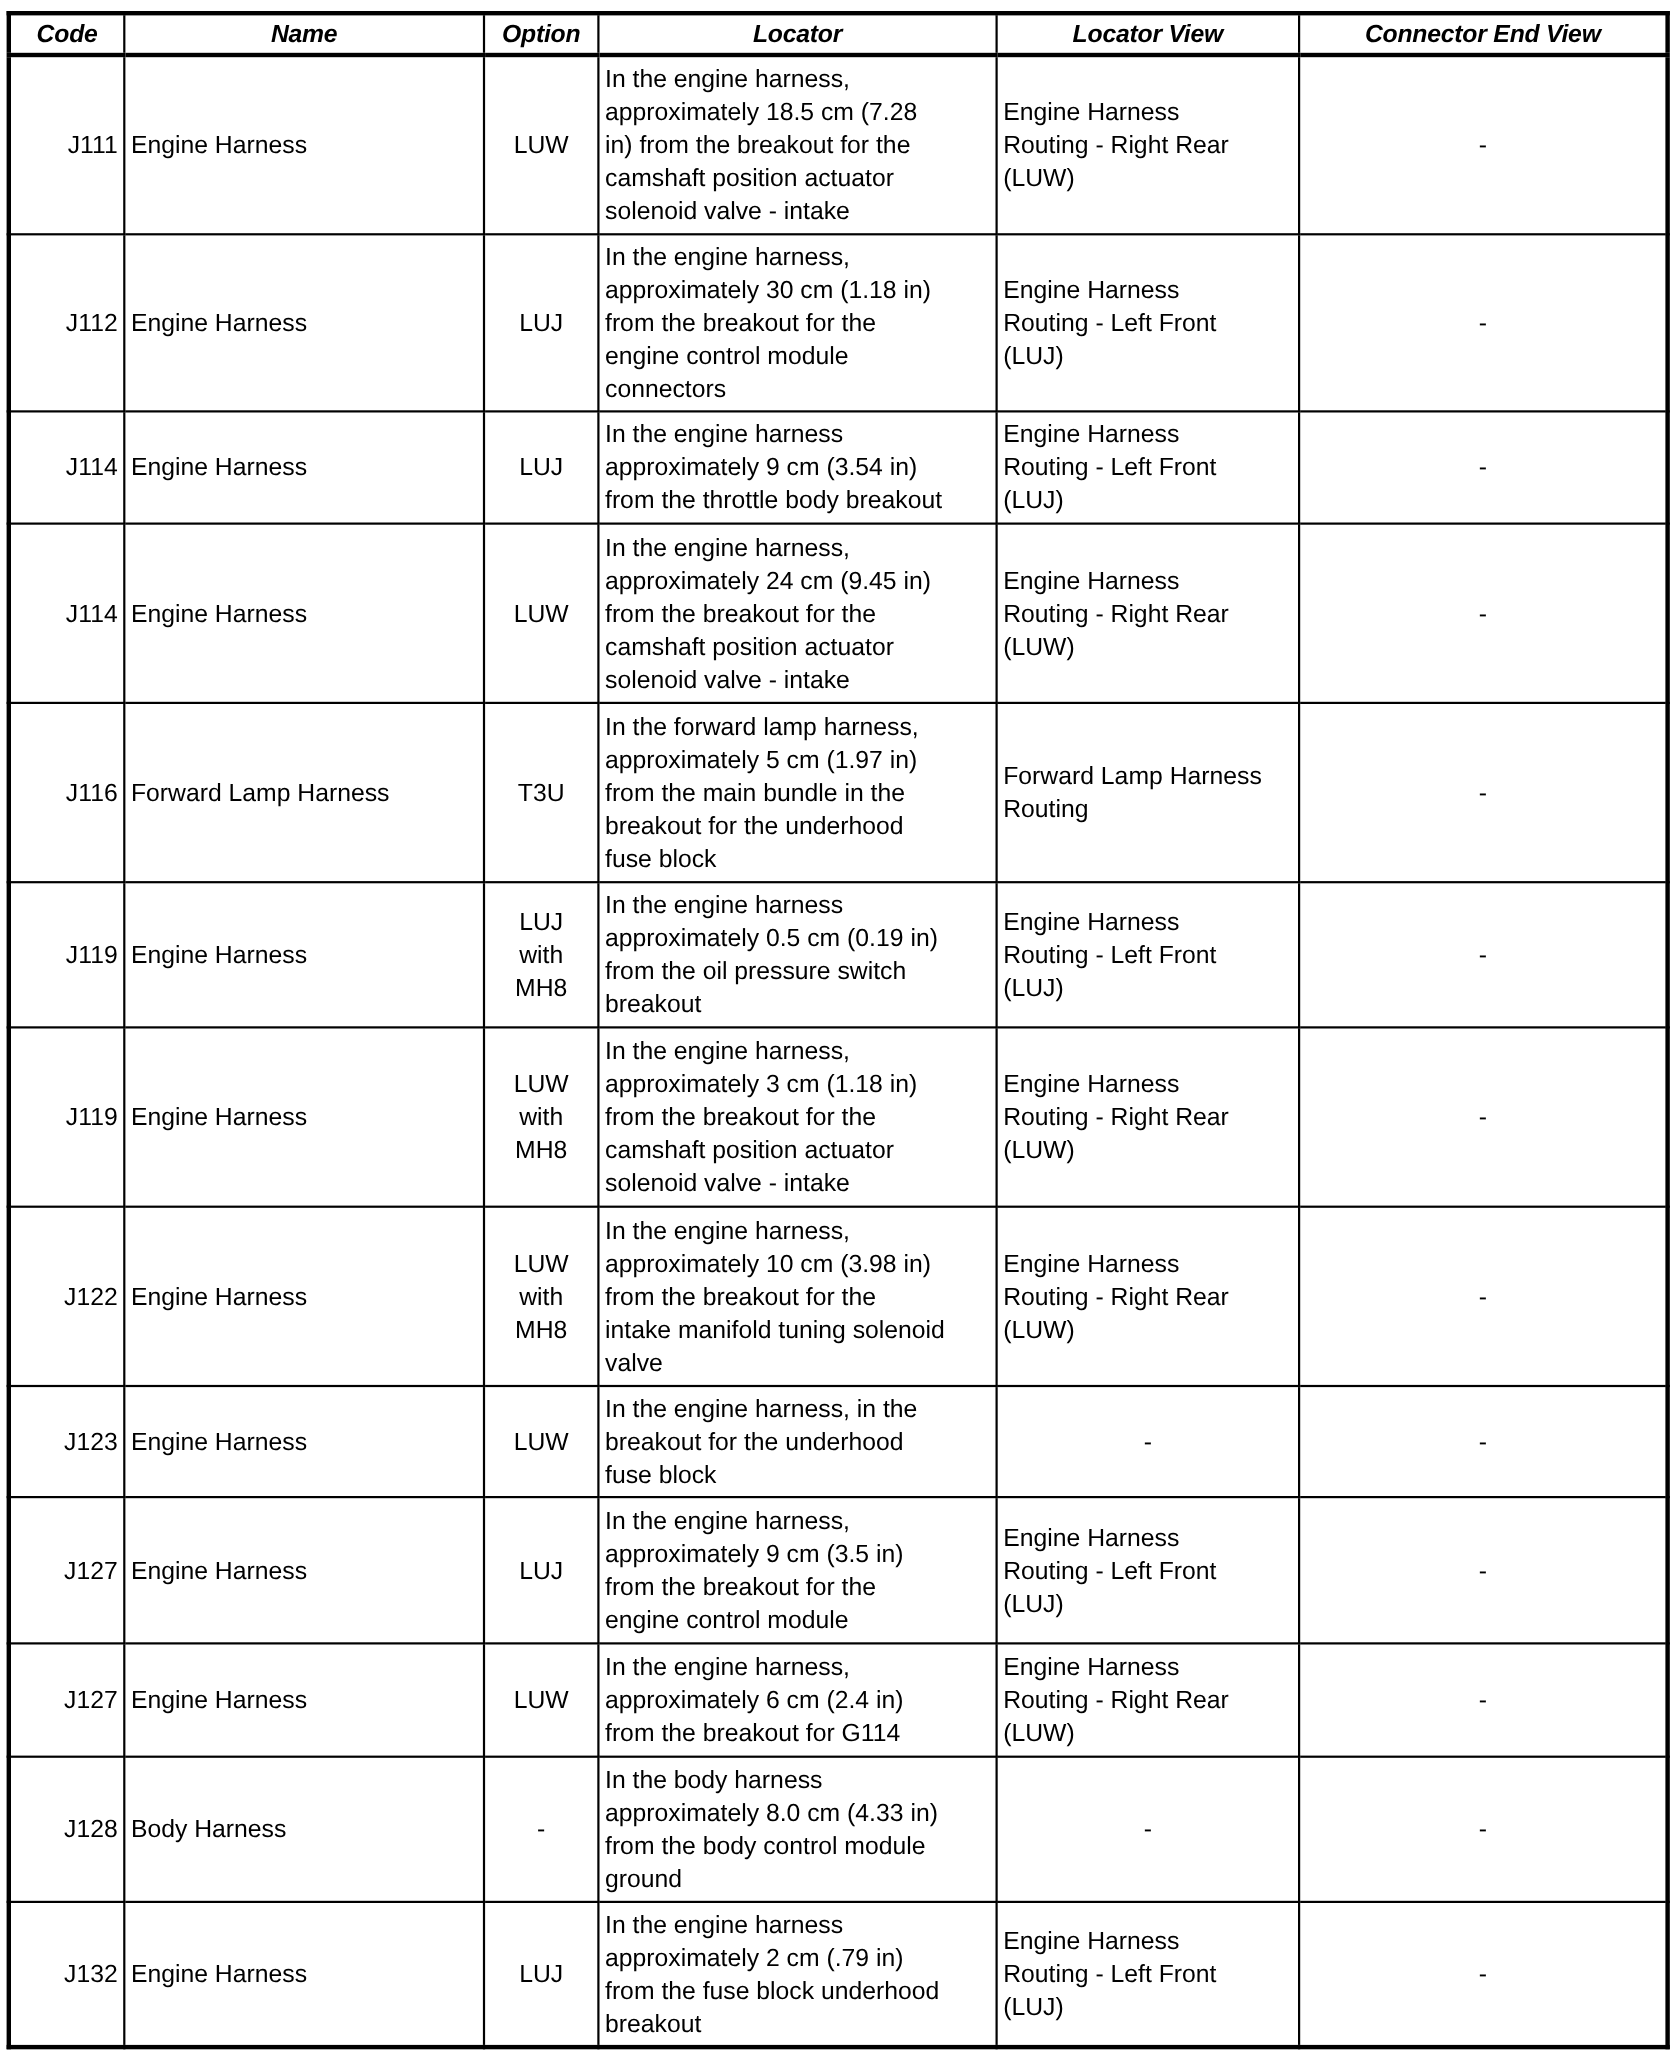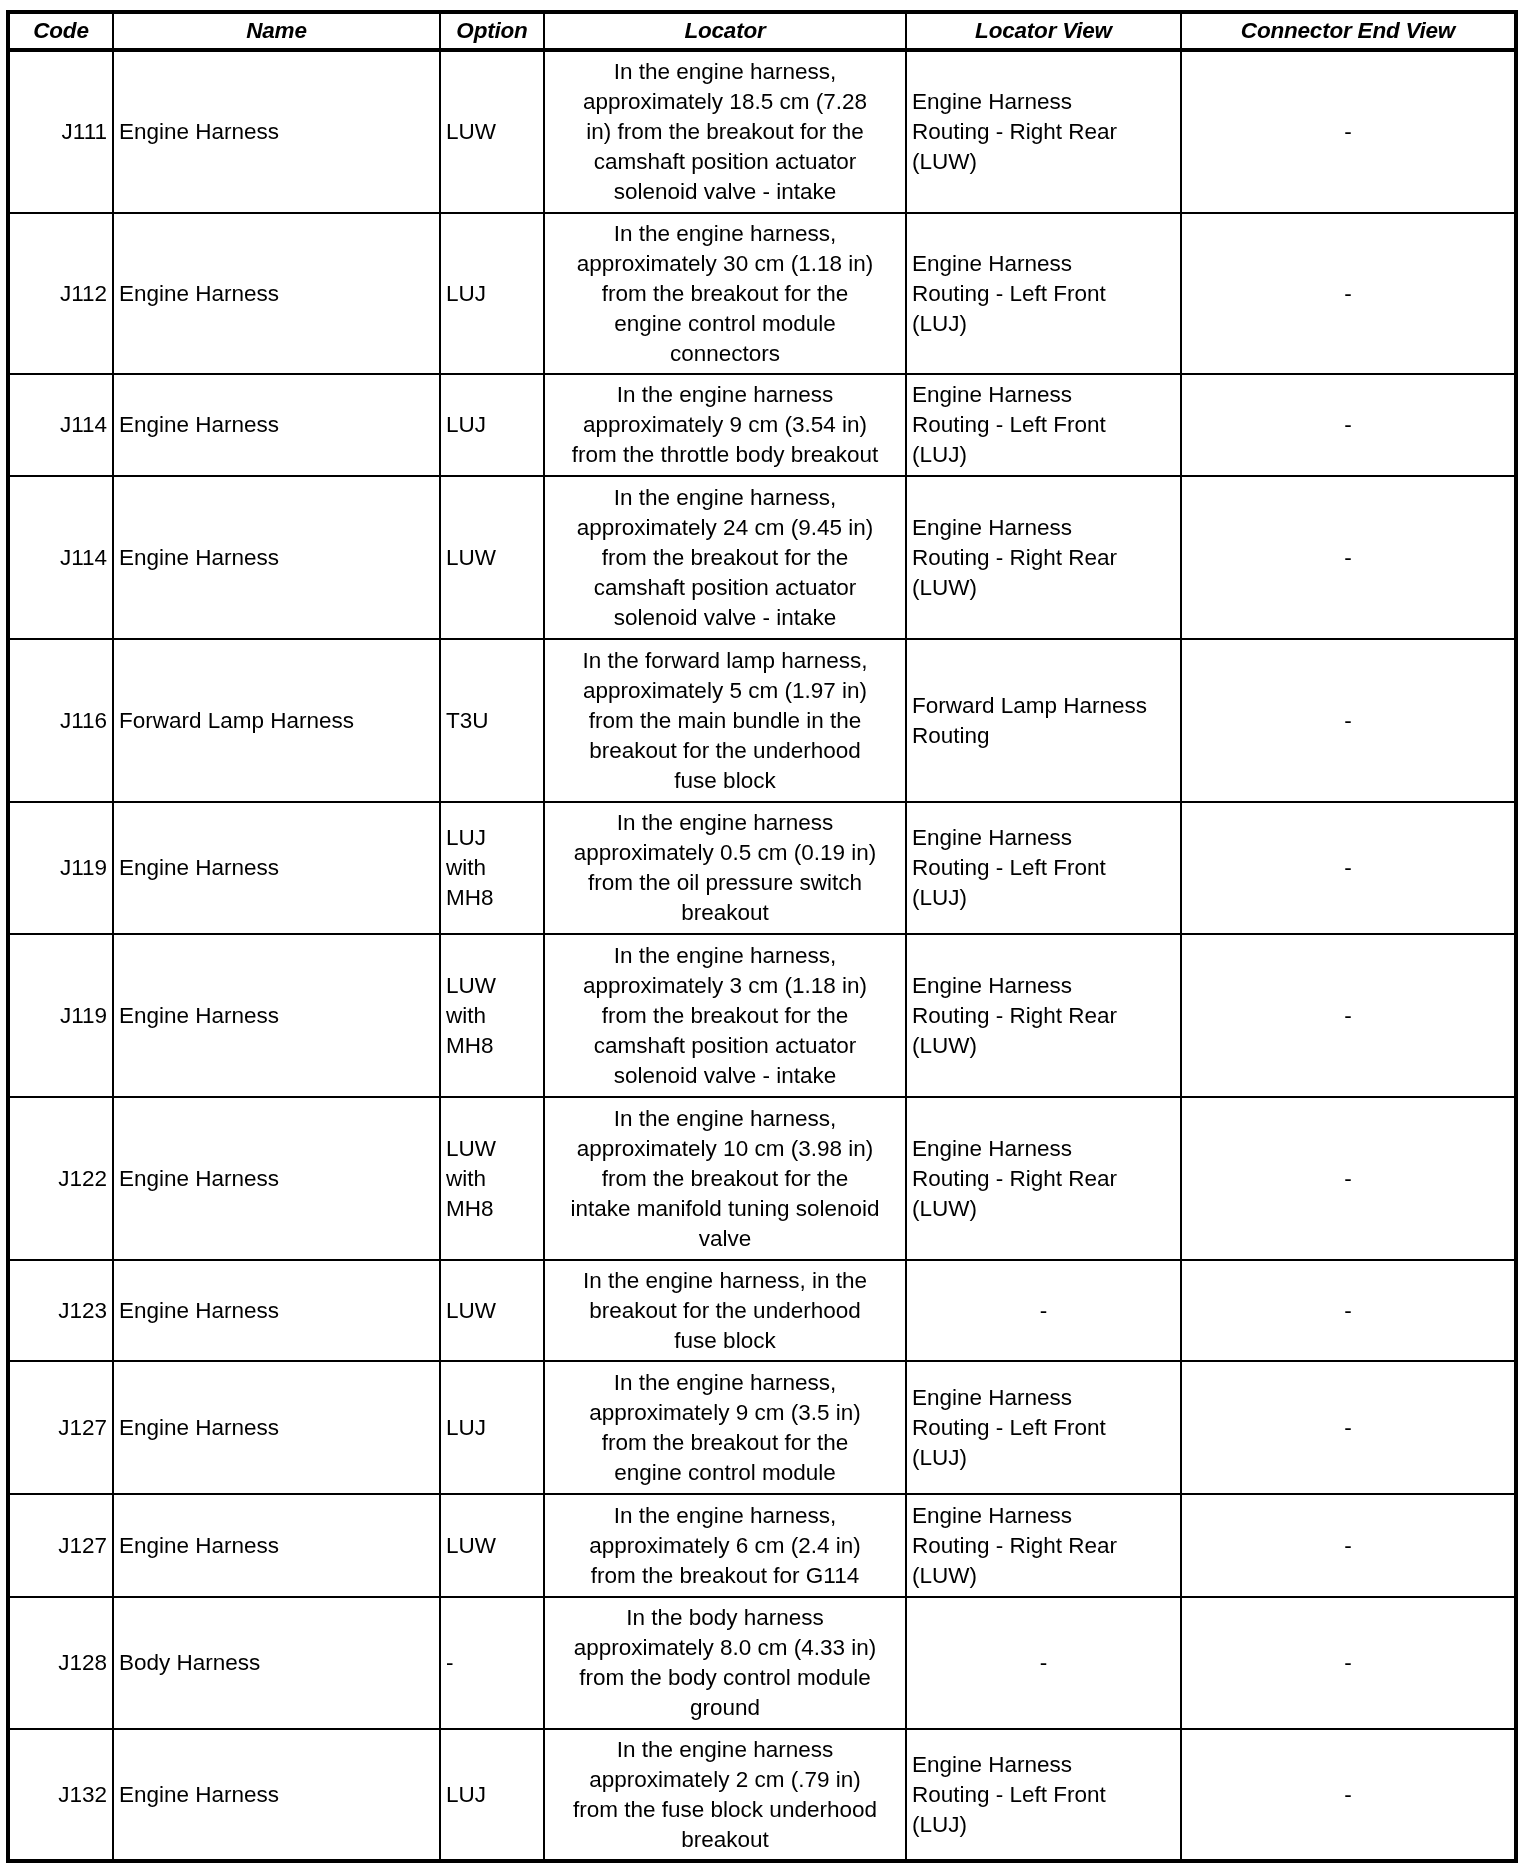--- a/index.html
+++ b/index.html
@@ -22,23 +22,23 @@
   }
   table.conn thead th {
     font-weight: bold;
     text-align: center;
     height: 34px;
     border-bottom: 4px solid #000;
     letter-spacing: -0.2px;
     font-style: italic;
   }
   td.c-code { text-align: right; }
-  td.c-opt { text-align: left; }
+  td.c-opt { text-align: center; }
   td.c-conn { text-align: center; }
-  td.c-loc { text-align: center; }
+  td.c-loc { text-align: left; }
   td.c-name { text-align: left; }
   td.c-view { text-align: left; }
   td.center { text-align: center; }
   .ml { white-space: pre-line; display: block; }
 </style>
 </head>
 <body>
 
 <table class="conn">
   <colgroup>

